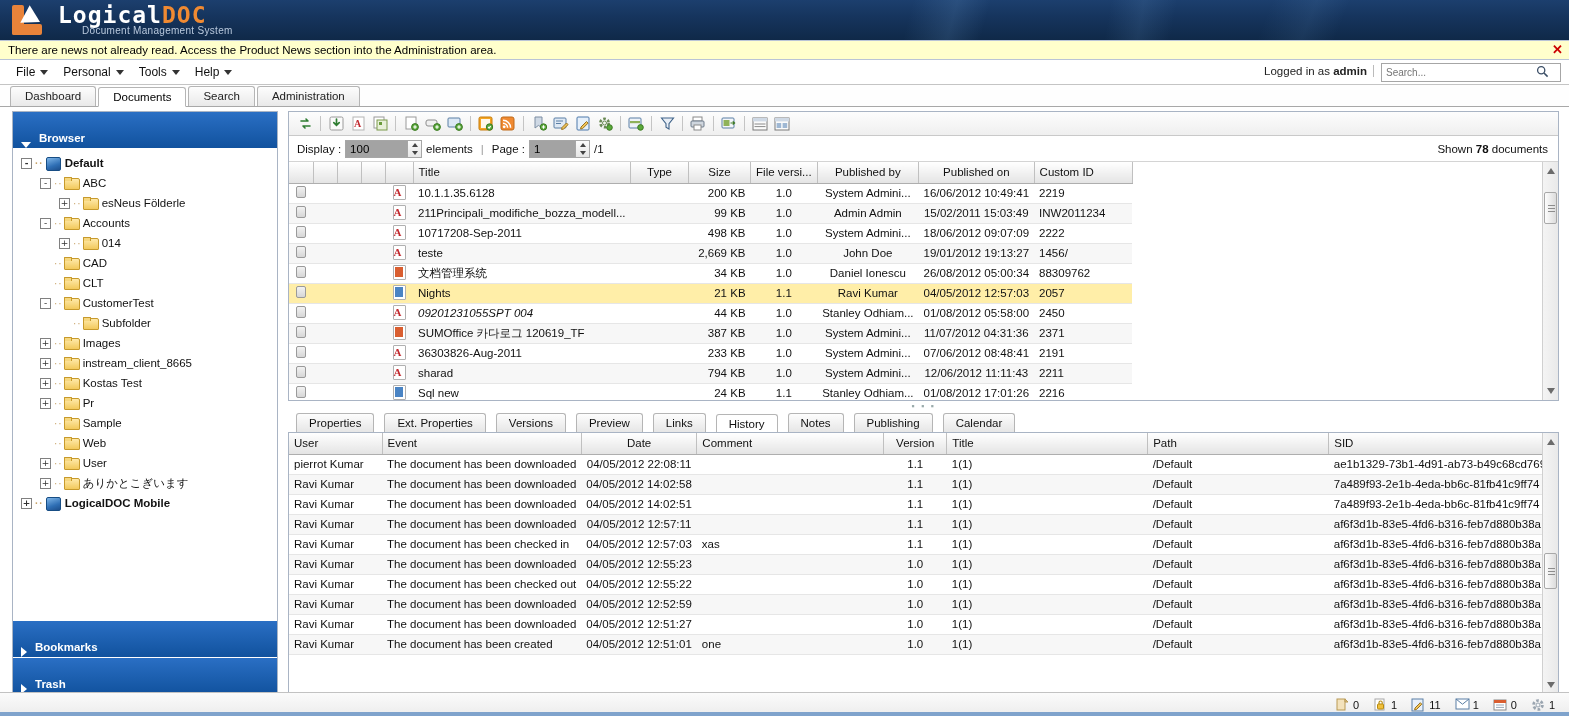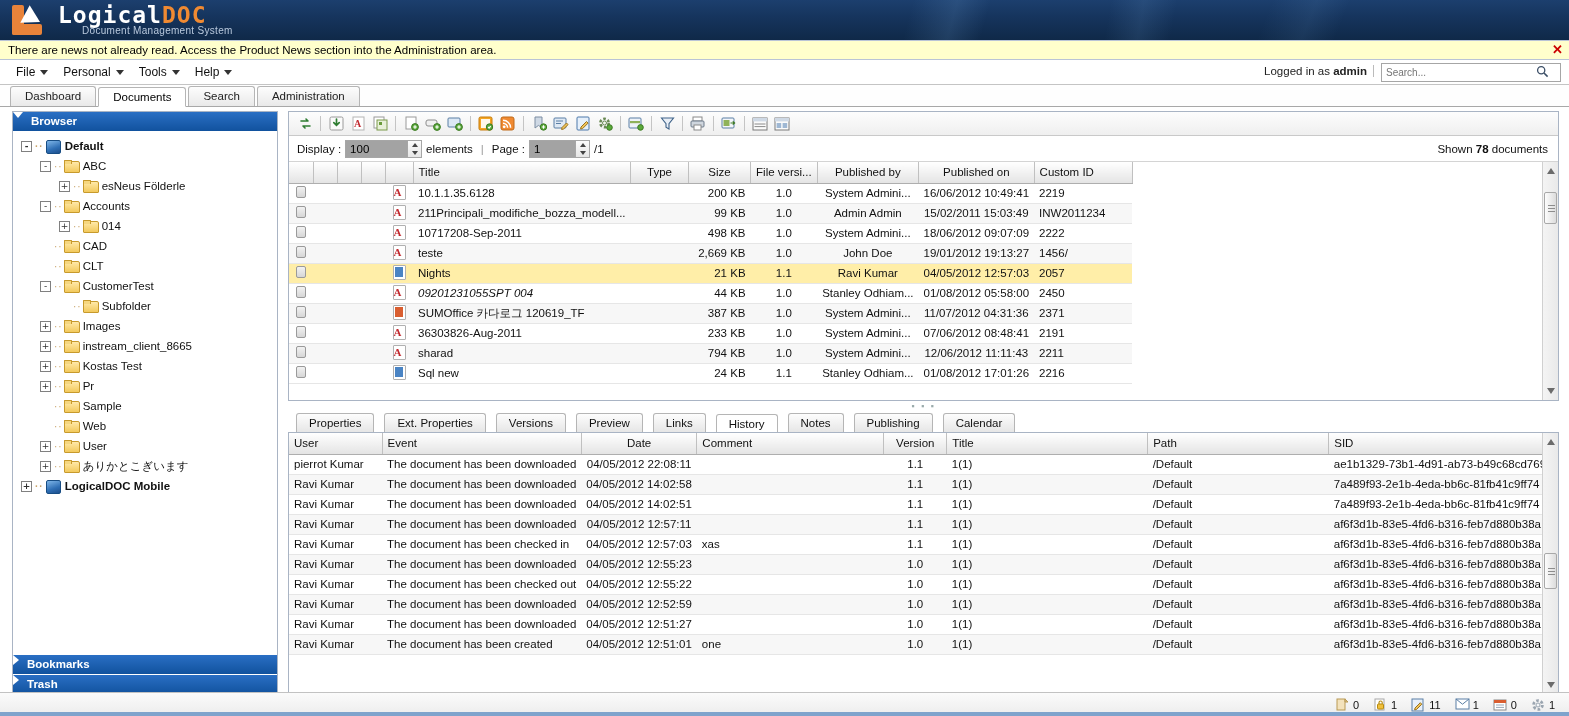--- a/index.html
+++ b/index.html
@@ -130,24 +130,24 @@
     padding: 4px 0 0 0;
   }
   
   #sidebar {
     width: 266px; margin-left: 12px;
     display: flex; flex-direction: column;
     border: 1px solid #a9b4c4;
     background: #ffffff;
   }
   .panel-head {
-    height: 19px; line-height: 19px;
+    height: 36px; line-height: 19px;
     background: linear-gradient(180deg,#2a6fc4 0%, #11529e 100%);
     color: #ffffff; font-size: 11.5px; font-weight: bold;
-    display: flex; align-items: flex-start; gap: 8px;
+    padding-left: 8px; display: flex; align-items: flex-end; gap: 8px;
     cursor: pointer;
   }
   .tri-down { width:0;height:0;border-left:5px solid transparent;border-right:5px solid transparent;border-top:6px solid #fff; }
   .tri-right { width:0;height:0;border-top:5px solid transparent;border-bottom:5px solid transparent;border-left:6px solid #fff; }
   #tree {
     flex: 1; overflow: hidden; padding: 5px 0 0 0; background: #fff;
     position: relative;
   }
   .tnode {
     display: flex; align-items: center; height: 20px;
@@ -750,20 +750,34 @@
                 <td></td>
                 <td></td>
                 <td class="doc-ico-cell"><span class="pdf-ico"></span></td>
                 <td class="">teste</td>
                 <td class="ta-c"></td>
                 <td class="ta-r">2,669 KB</td>
                 <td class="ta-c">1.0</td>
                 <td class="ta-c">John Doe</td>
                 <td class="ta-c">19/01/2012 19:13:27</td>
                 <td class="">1456/</td>
+              </tr>
+              <tr class="docrow">
+                <td class="lockcell"><span class="lock-ico"></span></td>
+                <td></td>
+                <td></td>
+                <td></td>
+                <td class="doc-ico-cell"><span class="ppt-ico"></span></td>
+                <td class="">文档管理系统</td>
+                <td class="ta-c"></td>
+                <td class="ta-r">34 KB</td>
+                <td class="ta-c">1.0</td>
+                <td class="ta-c">Daniel Ionescu</td>
+                <td class="ta-c">26/08/2012 05:00:34</td>
+                <td class="">88309762</td>
               </tr>
               <tr class="docrow sel">
                 <td class="lockcell"><span class="lock-ico"></span></td>
                 <td></td>
                 <td></td>
                 <td></td>
                 <td class="doc-ico-cell"><span class="doc-ico2"></span></td>
                 <td class="">Nights</td>
                 <td class="ta-c"></td>
                 <td class="ta-r">21 KB</td>

